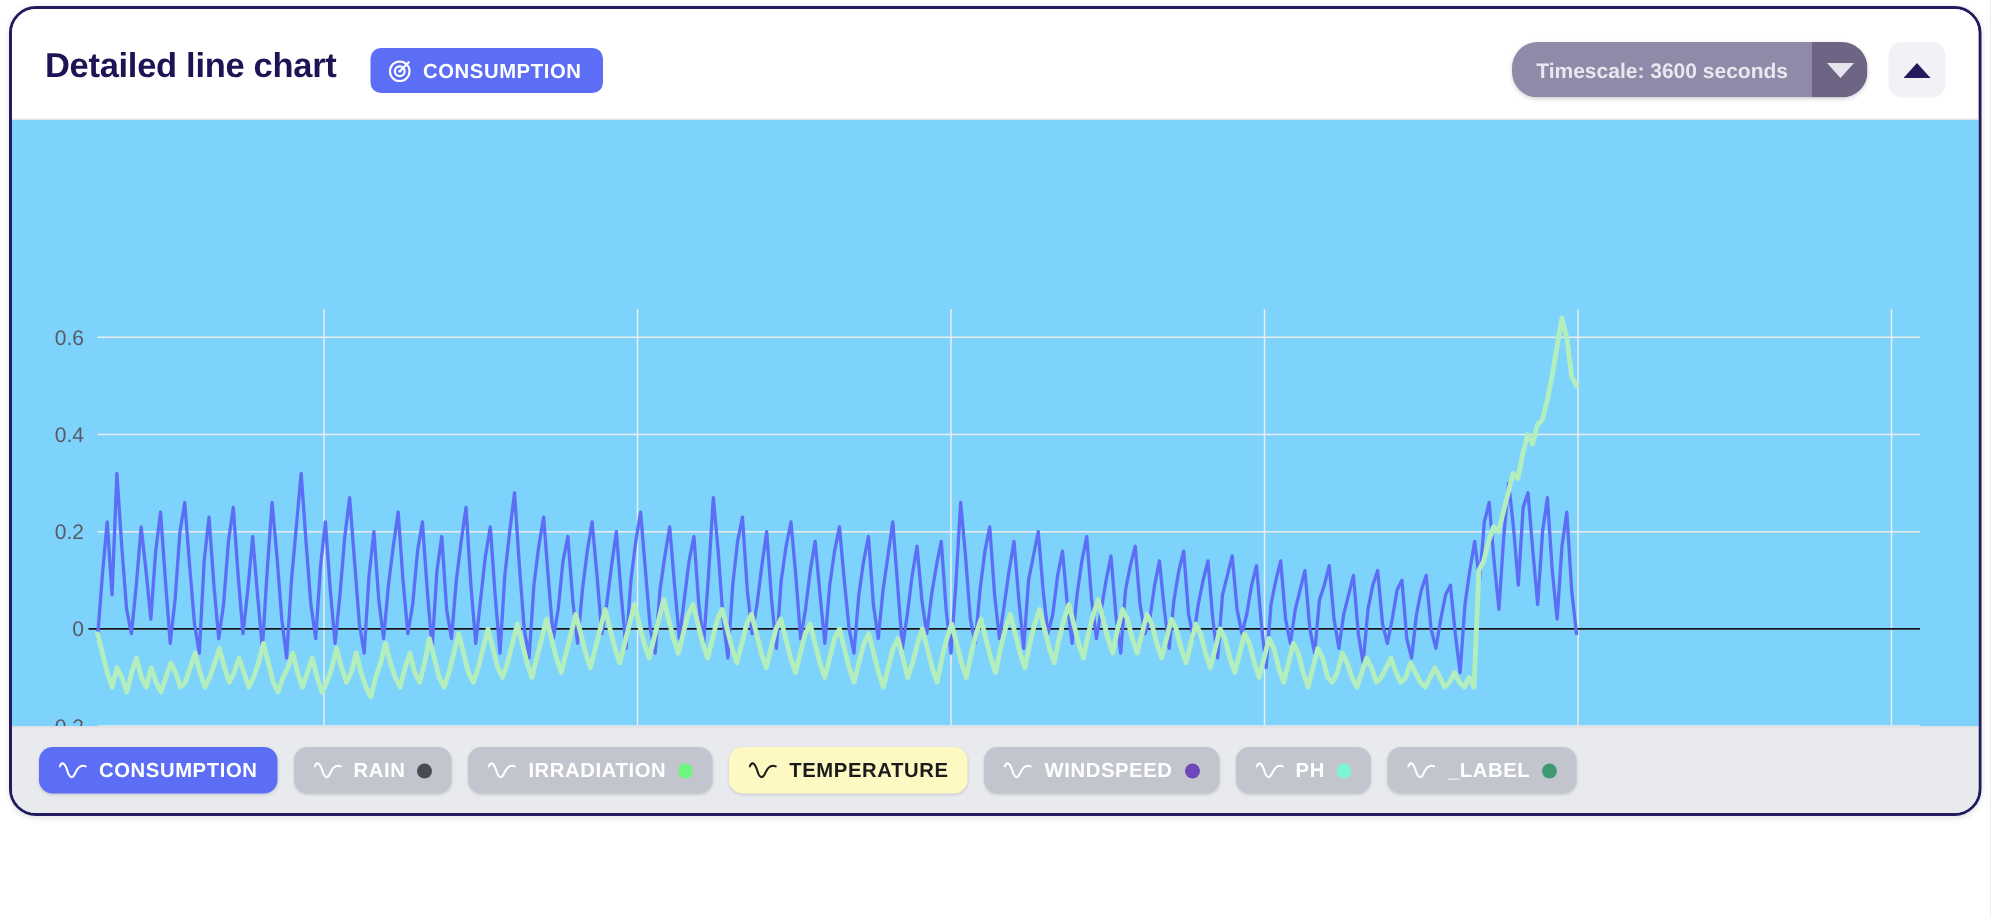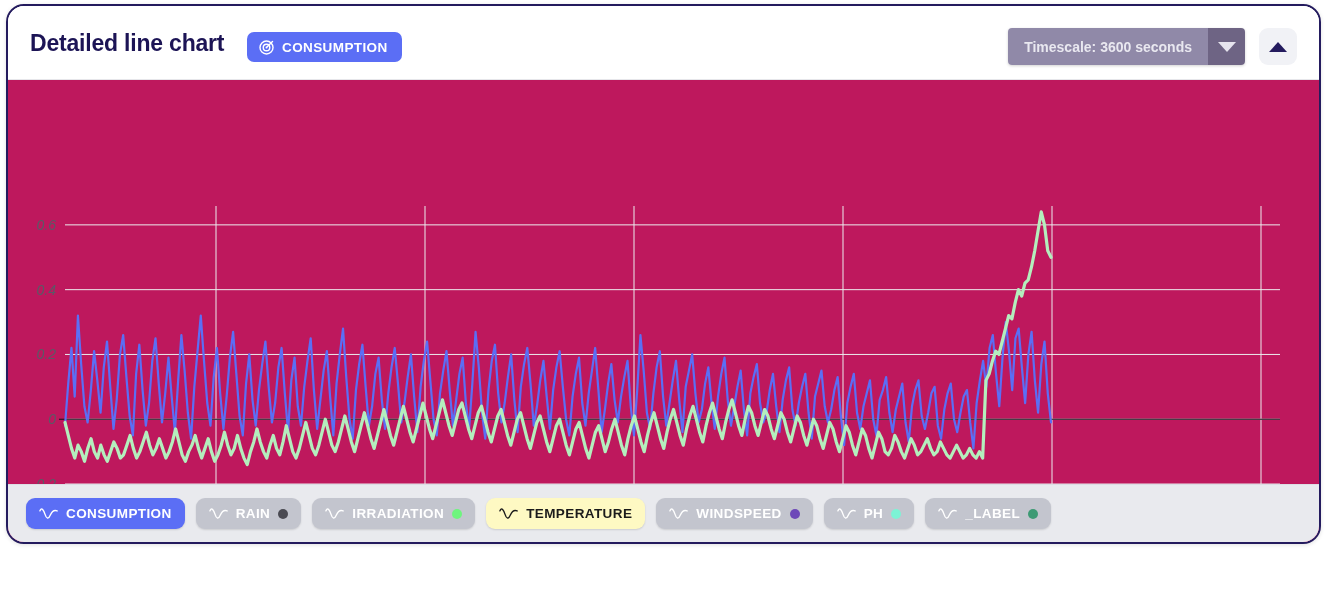--- a/index.html
+++ b/index.html
@@ -50,21 +50,21 @@
     color: #ffffff; letter-spacing: 0.4px;
     white-space: nowrap;
   }
   .target-ico { width: 17px; height: 17px; display: block; }
   
   #timescale {
     position: absolute;
     right: 74px; top: 22px;
     height: 37px;
     display: flex; align-items: stretch;
-    border-radius: 4px;
+    border-radius: 17px;
     overflow: hidden;
     box-shadow: 0 1px 3px rgba(0,0,0,0.18);
     cursor: pointer;
   }
   #timescale-label {
     background: #9089a8;
     display: flex; align-items: center;
     padding: 0 16px;
     font-size: 14px; font-weight: bold;
     color: #e9e8f0;
@@ -93,22 +93,21 @@
   #collapse-btn .tri-up {
     width: 0; height: 0;
     border-left: 9px solid transparent;
     border-right: 9px solid transparent;
     border-bottom: 10px solid #241b5e;
   }
   
   #plot-wrap {
     position: relative;
     height: 469px;
-    background: #be185d;
-    font-style: italic;
+    background: #7dd3fc;
   }
   #plot-svg { display: block; width: 1311px; height: 469px; }
   
   #legend {
     position: absolute;
     left: 0; bottom: 0;
     width: 100%; height: 58px;
     background: #e9eaee;
     border-top: 1px solid #dcdee4;
     display: flex; align-items: center;

